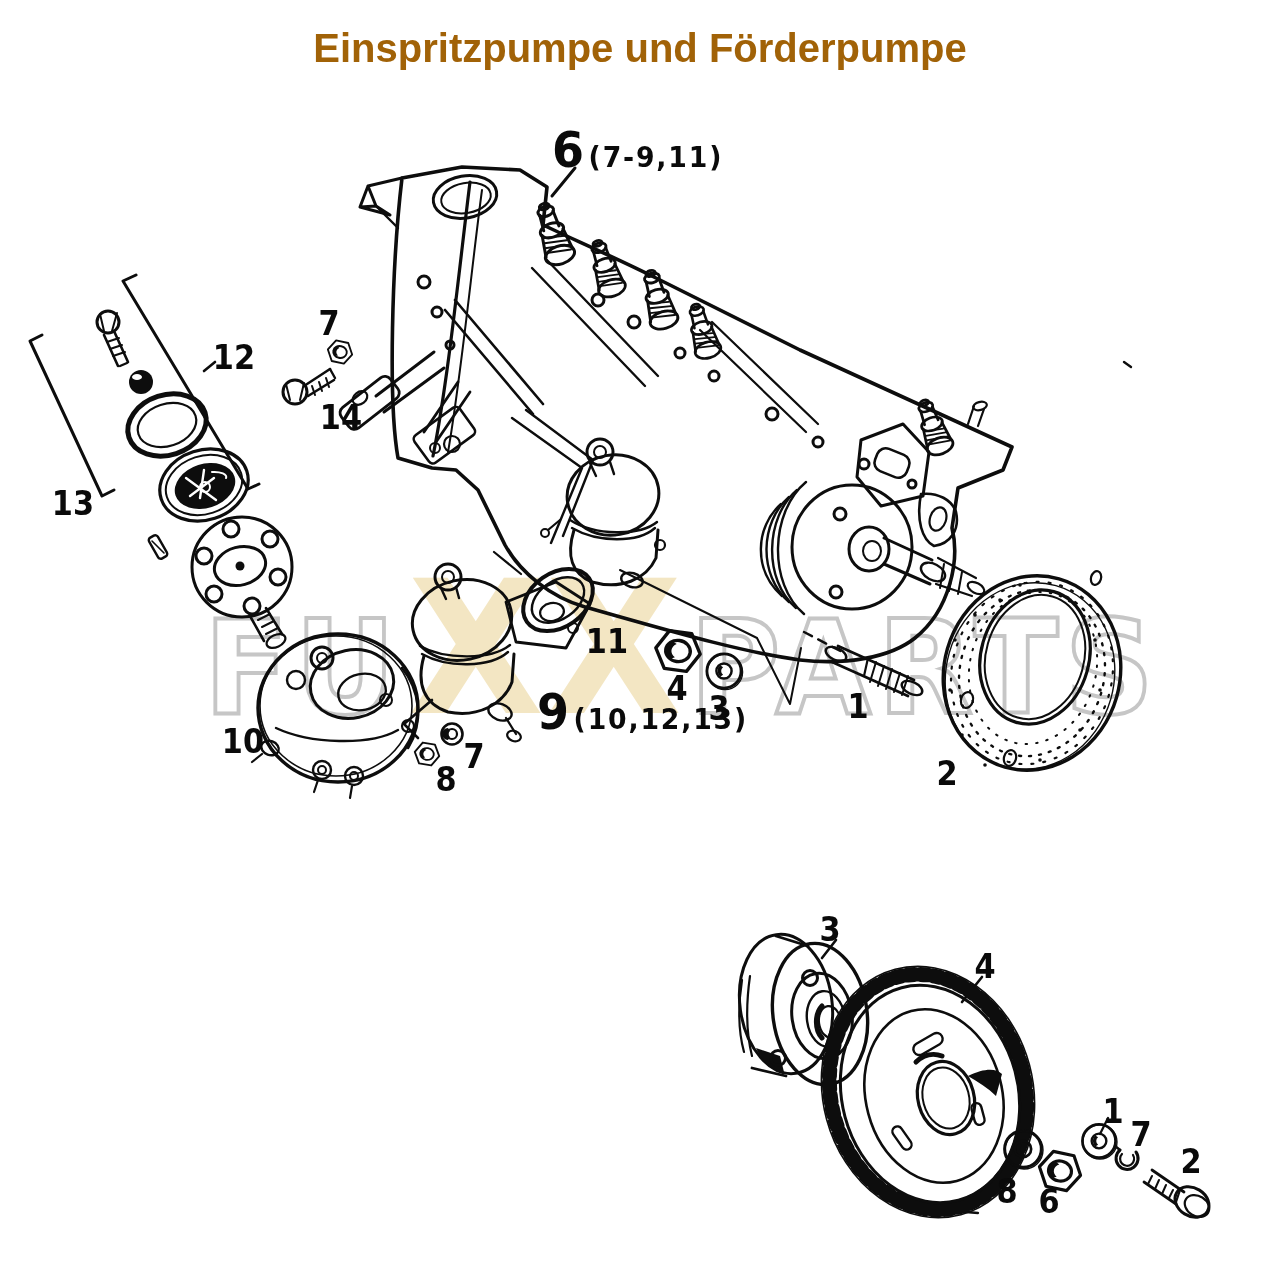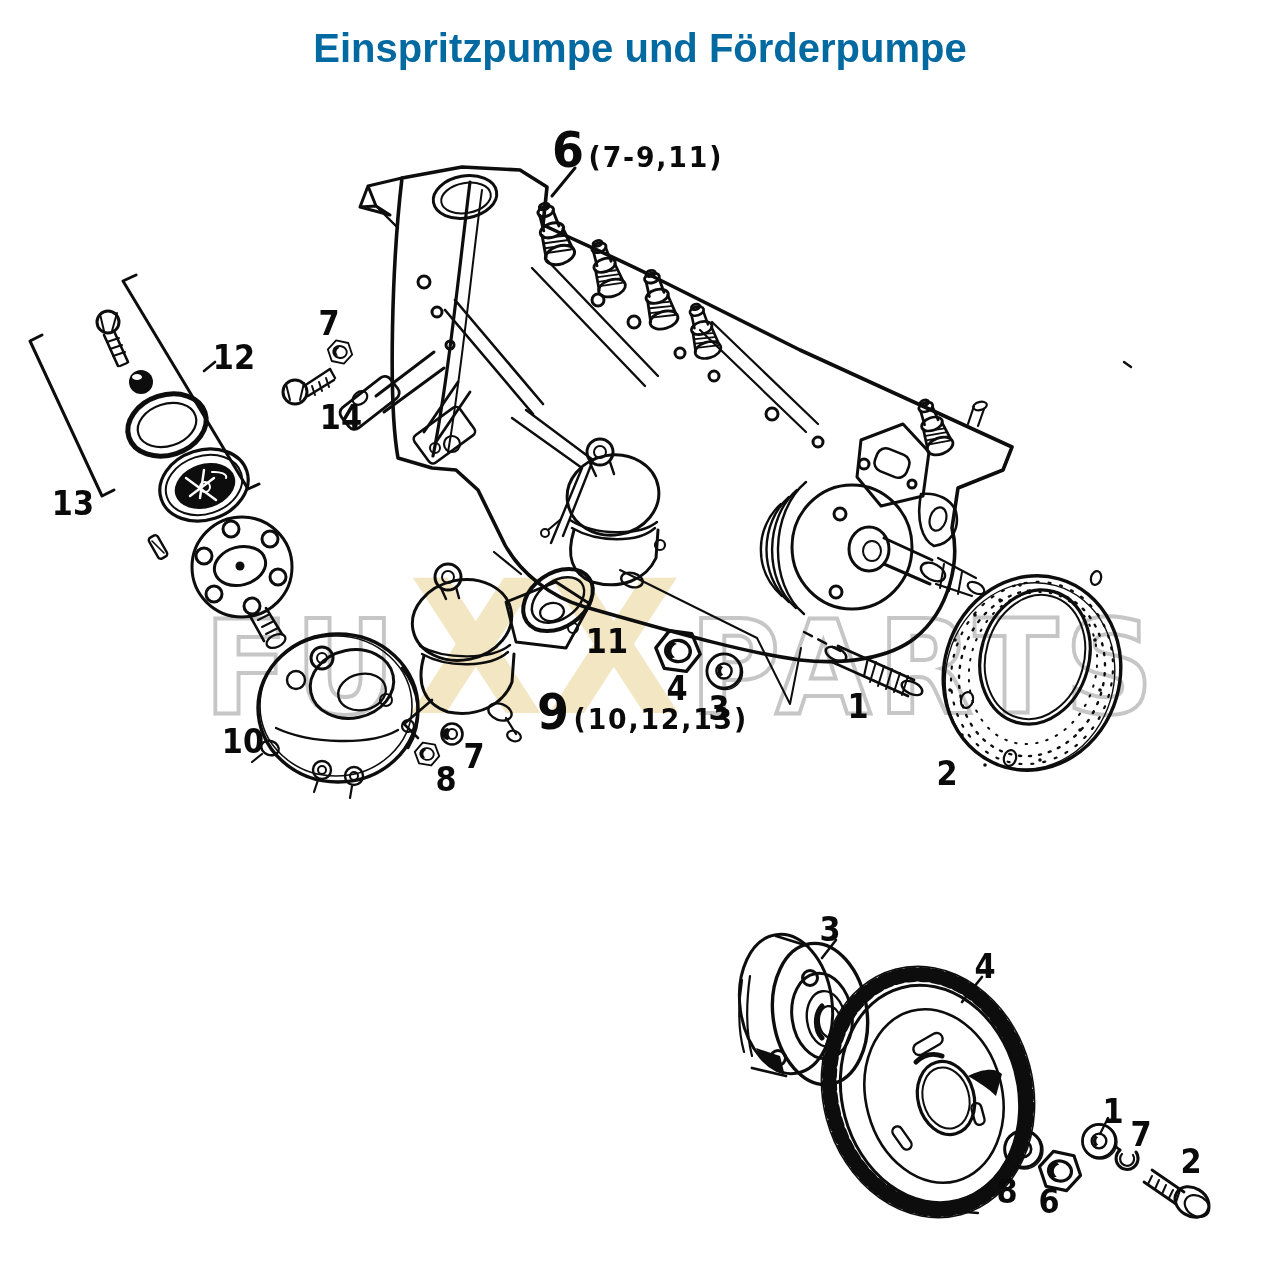--- a/index.html
+++ b/index.html
@@ -1,19 +1,19 @@
 <!DOCTYPE html>
 <html><head>
 <meta charset="utf-8">
 <style>
   html,body{margin:0;padding:0;background:#ffffff;}
   .stage{position:relative;width:1280px;height:1280px;background:#ffffff;overflow:hidden;
          font-family:"DejaVu Sans",sans-serif;}
   .title{position:absolute;top:26px;left:0;width:100%;text-align:center;
-         font-family:"Liberation Sans",sans-serif;font-weight:bold;font-size:40px;color:#0369a1;}
+         font-family:"Liberation Sans",sans-serif;font-weight:bold;font-size:40px;color:#a16207;}
   
   .watermark{position:absolute;left:204px;top:556px;display:flex;align-items:baseline;
              white-space:nowrap;transform:scaleX(.95);transform-origin:left;}
   .wm-outline{font-weight:bold;font-size:130px;line-height:1;letter-spacing:7px;
               color:transparent;-webkit-text-stroke:4px #c6c6c6;}
   .wm-fill{font-weight:bold;font-size:186px;line-height:1;letter-spacing:2px;margin:0 6px;}
   
   .co{position:absolute;transform:translate(-50%,-50%) scaleX(.92);font-weight:bold;
       font-size:33px;color:#0a0a0a;white-space:nowrap;z-index:5;}
   .co-group{position:absolute;transform:translate(0,-50%) scaleX(.92);transform-origin:left;

